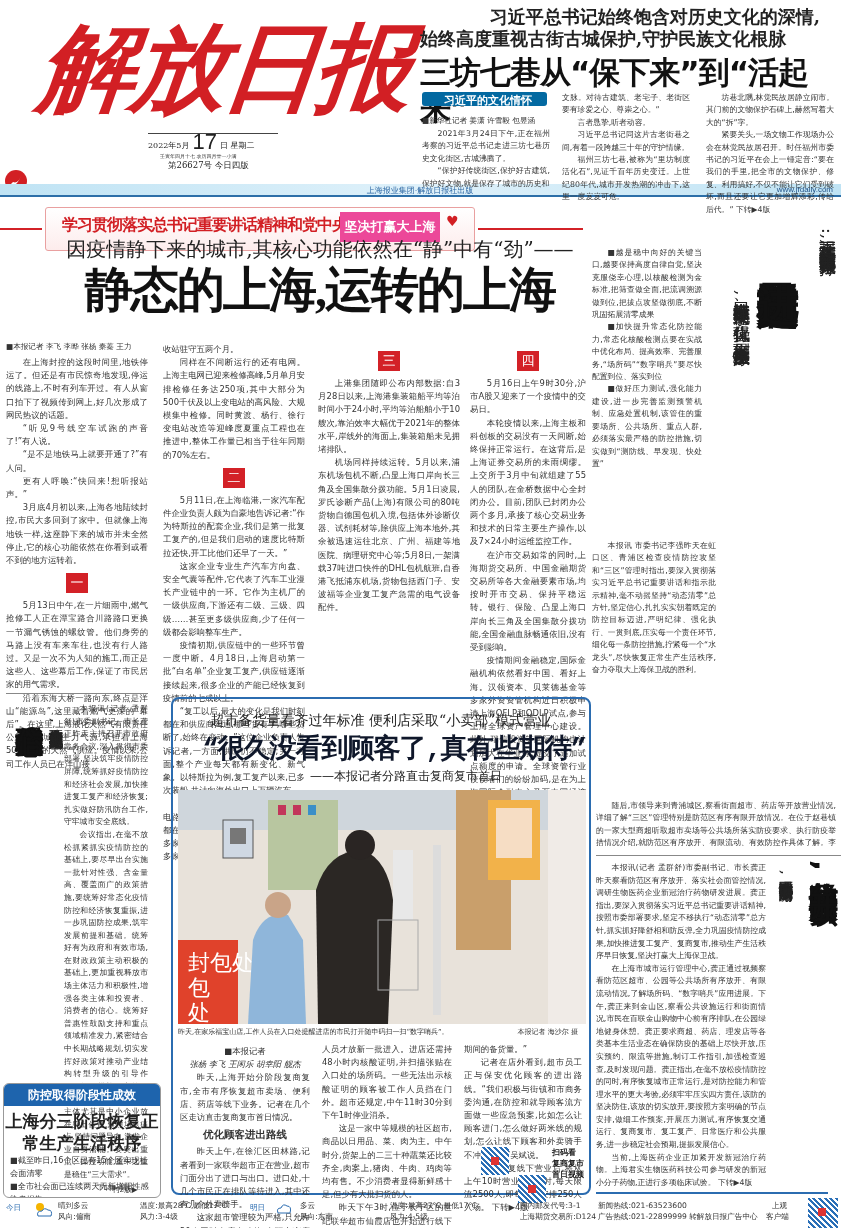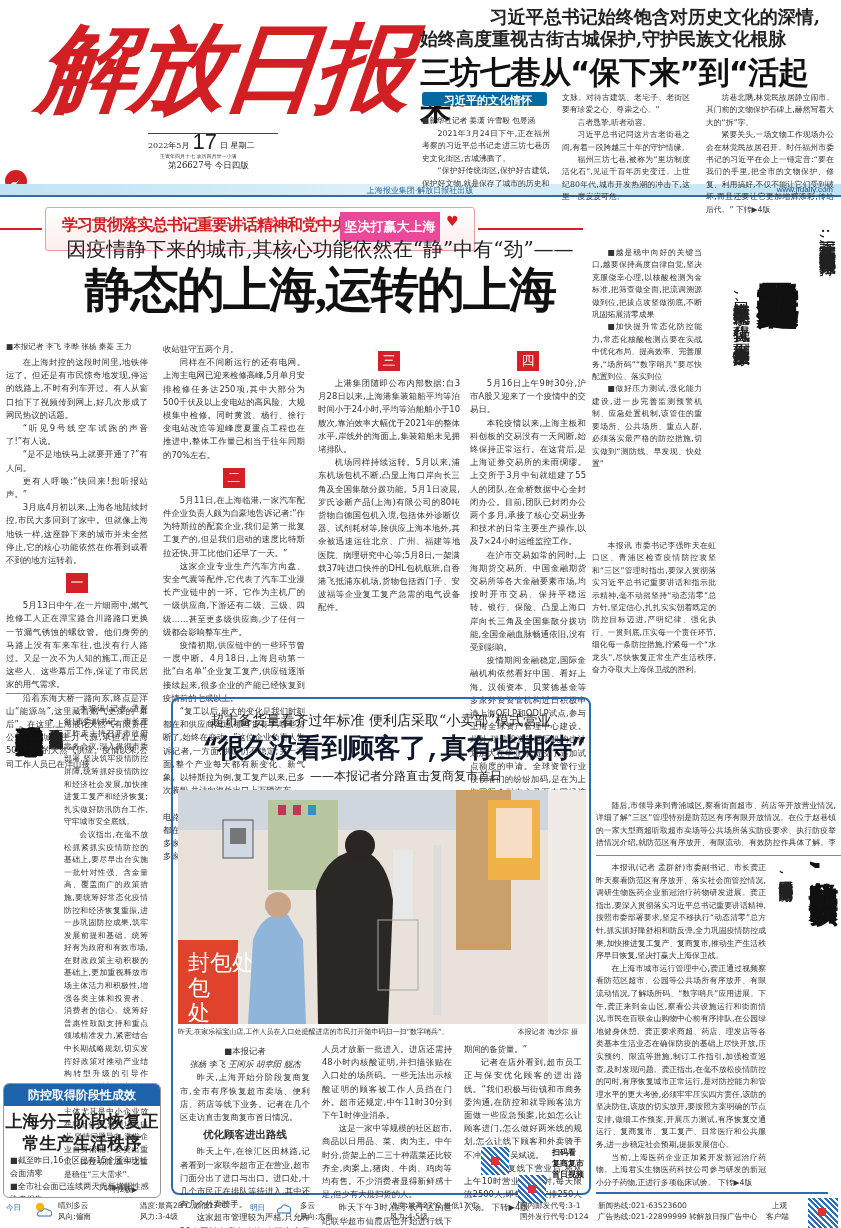--- a/index.html
+++ b/index.html
@@ -294,19 +294,19 @@
   <div class="fitem" style="left:276px;top:4px">
     <svg width="16" height="12" viewBox="0 0 16 12">
         <path d="M2 11 Q0 6 5 6 Q7 1 11 4 Q16 4 14 11 Z" fill="#fff" stroke="#2b6cb0"></path>
       </svg>
   </div>
   <div class="fitem" style="left:300px;top:2px">多云</div>
   <div class="fitem" style="left:300px;top:13px">风向:东南</div>
   <div class="fitem" style="left:390px;top:2px">温度:最高27℃,最低17℃</div>
   <div class="fitem" style="left:390px;top:13px">风力:4-5级</div>
   <div class="fitem" style="left:520px;top:2px">国内邮发代号:3-1</div>
-  <div class="fitem" style="left:520px;top:13px">国外发行代号:D124</div>
+  <div class="fitem" style="left:520px;top:13px">上海期货交易所:D124</div>
   <div class="fitem" style="left:598px;top:2px">新闻热线:021-63523600</div>
   <div class="fitem" style="left:598px;top:13px">广告热线:021-22899999 转解放日报广告中心</div>
   <div class="fitem" style="left:772px;top:2px">上观</div>
   <div class="fitem" style="left:766px;top:13px">客户端</div>
   <div class="fitem qr" style="left:808px;top:0;width:30px;height:30px"></div>
 </div>
 
 </body></html>

